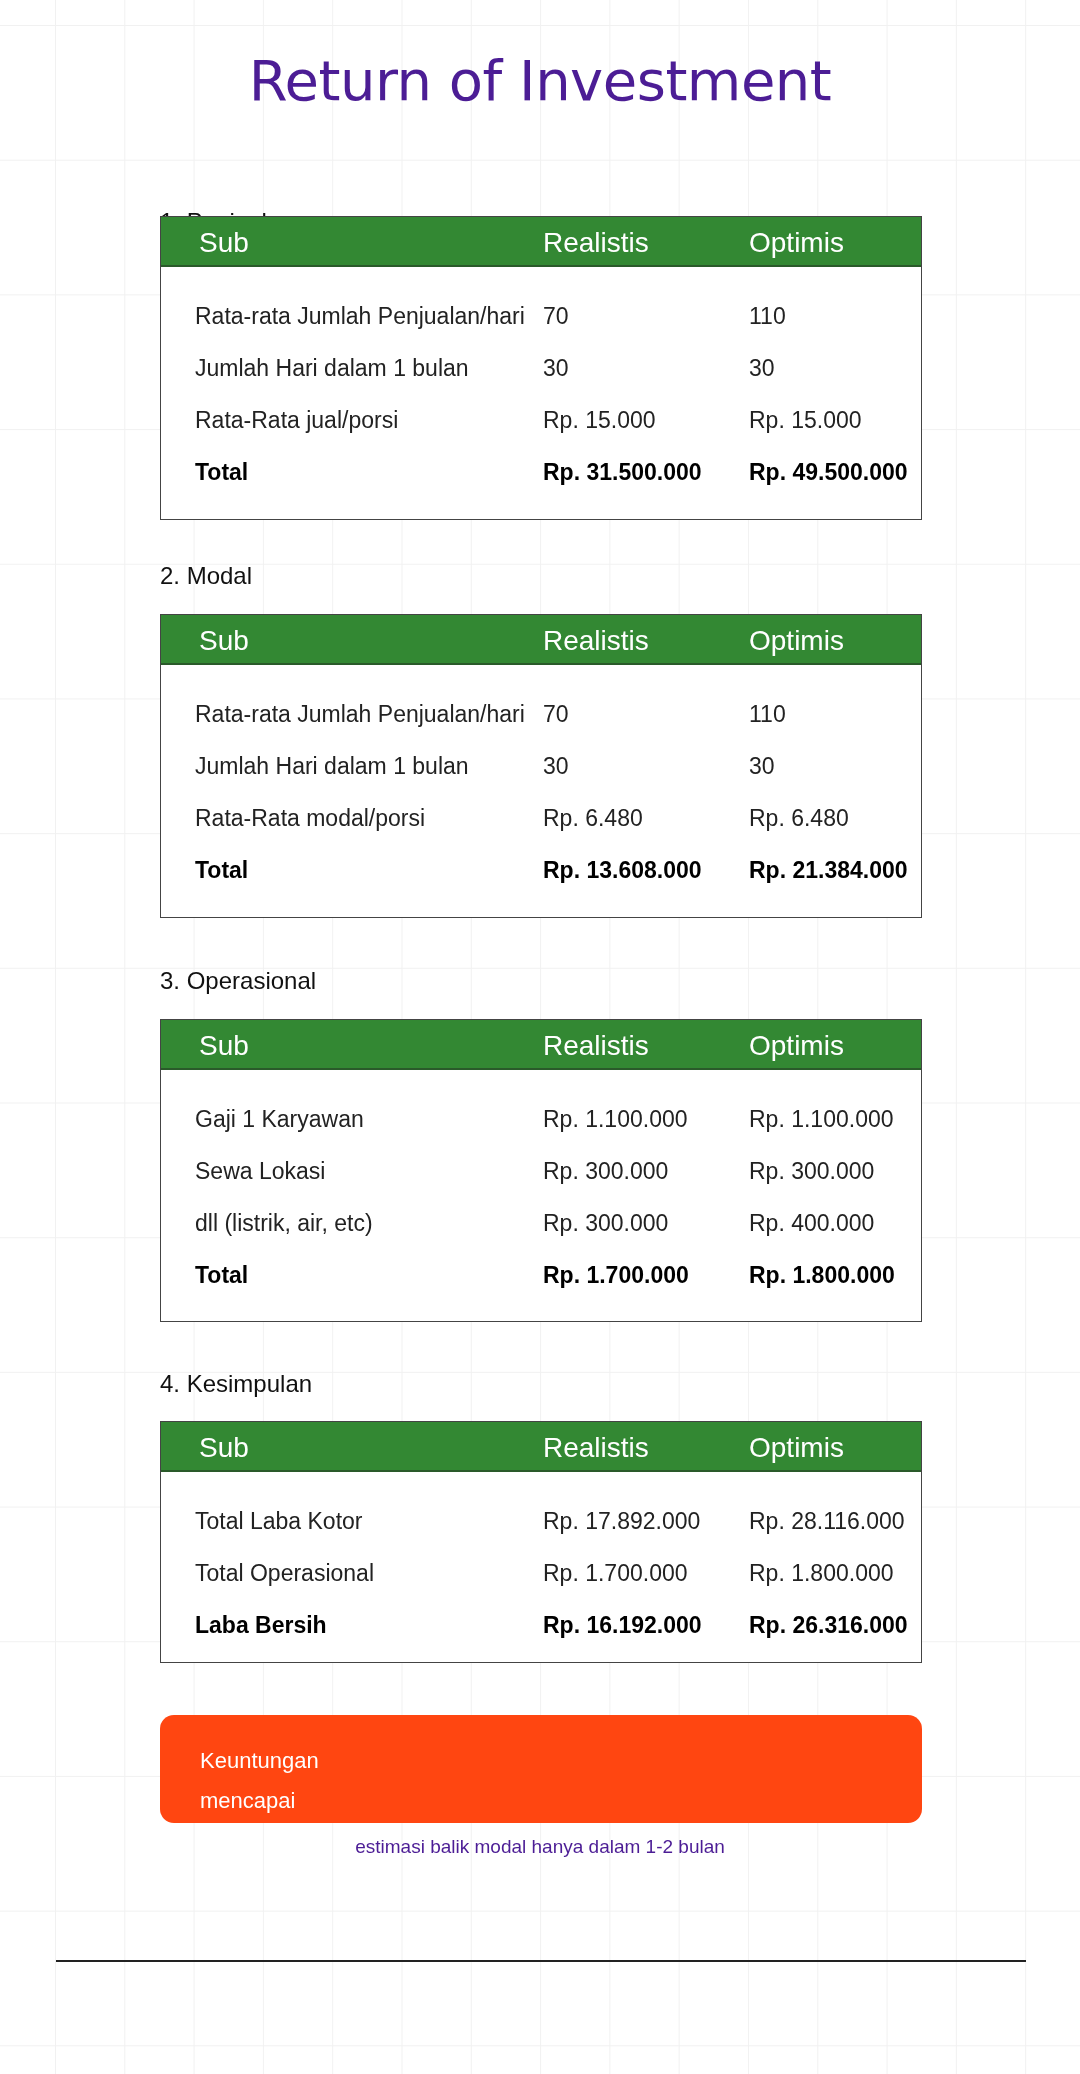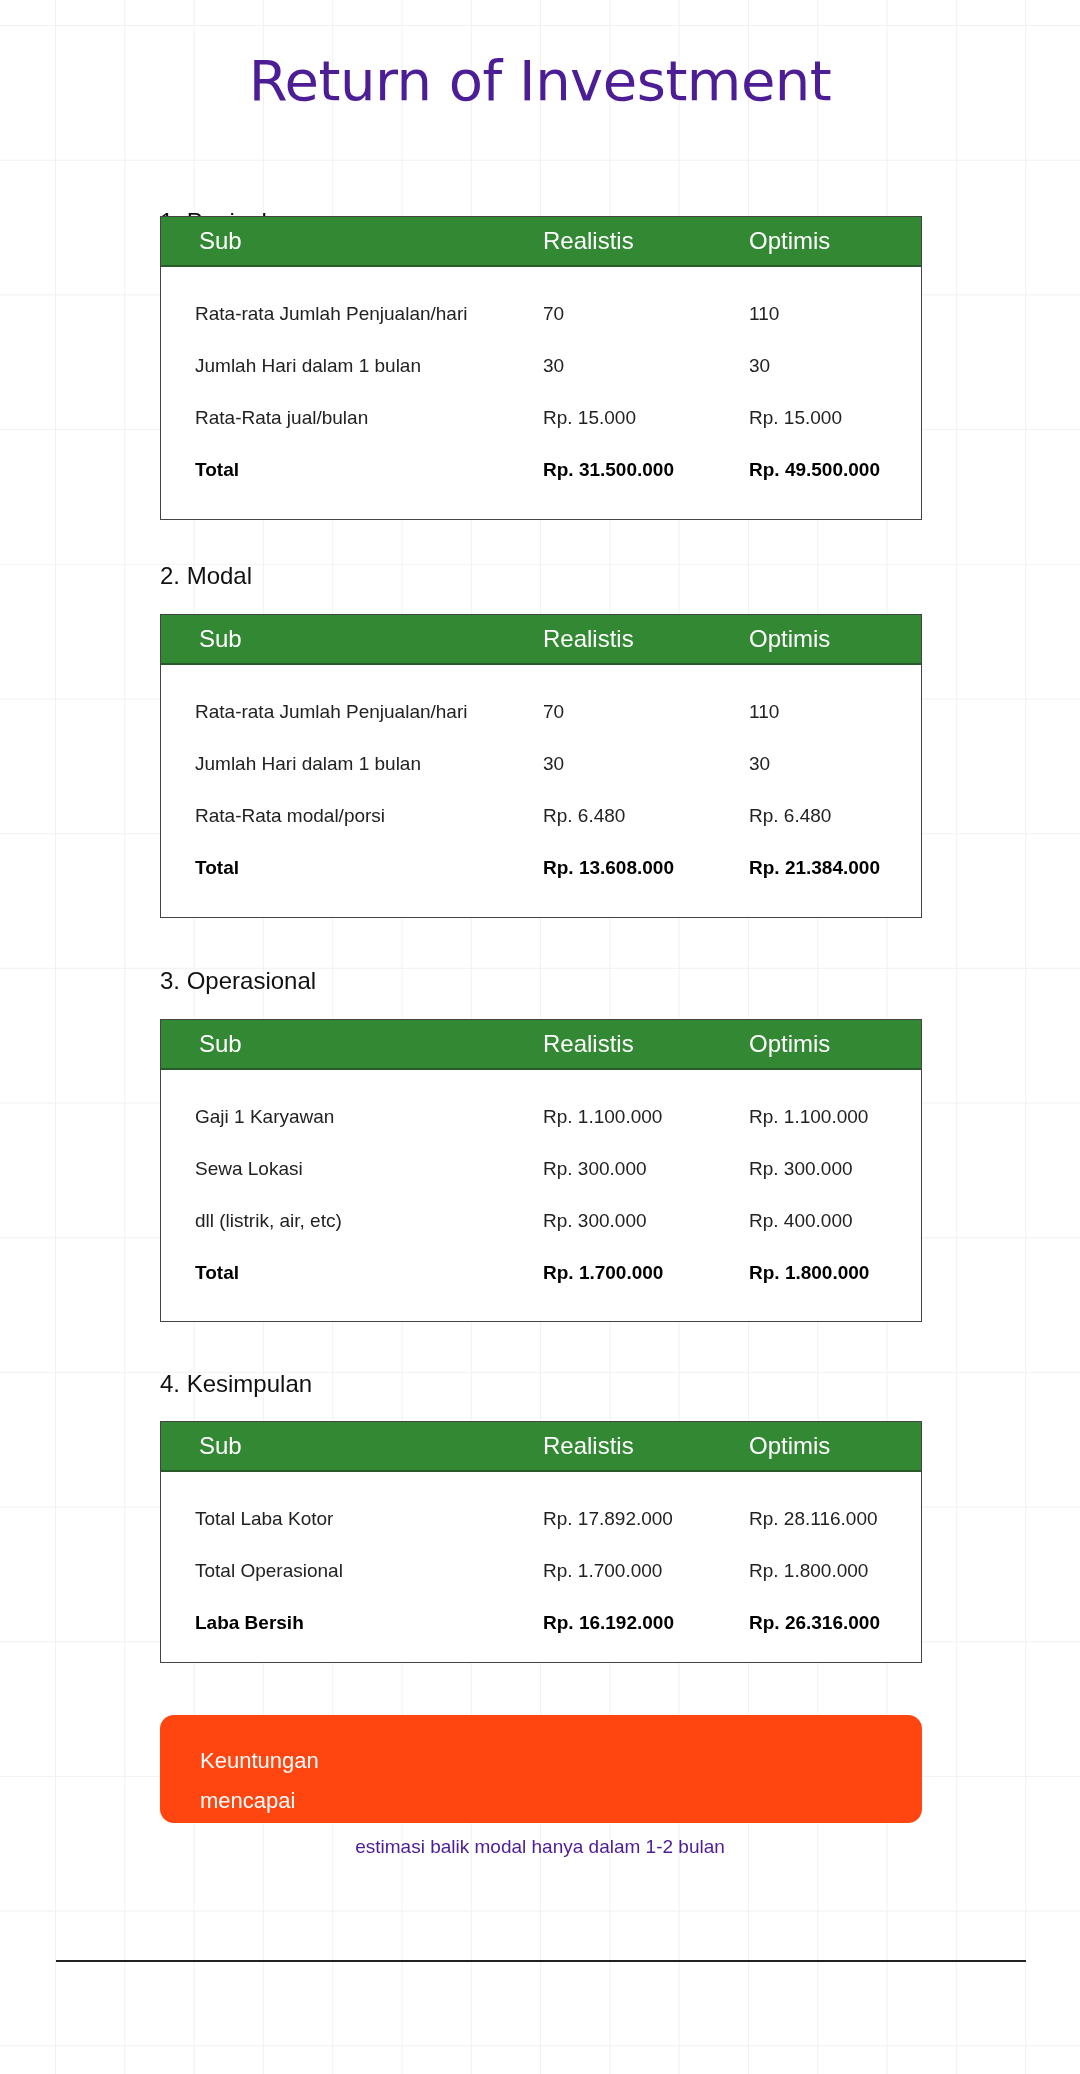--- a/index.html
+++ b/index.html
@@ -21,27 +21,27 @@
   }
   .section-heading {
     position:absolute; left:160px; font-size:24px; color:#111;
   }
   .table {
     position:absolute; left:160px; width:762px; box-sizing:border-box;
     border:1.5px solid #444; background:#fff;
   }
   .thead {
     height:48px; background:#338833; border-bottom:2px solid #2a5a2a;
-    position:relative; color:#fff; font-size:24px;
+    position:relative; color:#fff; font-size:28px;
   }
   .thead span { position:absolute; top:10px; }
   .col-sub-h { left:38px; }
   .col-real { left:382px; }
   .col-opt { left:588px; }
-  .row { position:relative; height:52px; font-size:19px; color:#222; }
+  .row { position:relative; height:52px; font-size:23px; color:#222; }
   .row span { position:absolute; top:14px; }
   .row .c0 { left:34px; }
   .row .c1 { left:382px; }
   .row .c2 { left:588px; }
   .row.bold { font-weight:bold; color:#000; }
   .tbody { padding-top:22px; }
   .cta {
     position:absolute; left:160px; top:1715px; width:762px; height:108px;
     background:#ff4611; border-radius:14px; color:#fff;
   }
@@ -78,21 +78,21 @@
       <span class="c0">Rata-rata Jumlah Penjualan/hari</span>
       <span class="c1">70</span>
       <span class="c2">110</span>
     </div>
     <div class="row">
       <span class="c0">Jumlah Hari dalam 1 bulan</span>
       <span class="c1">30</span>
       <span class="c2">30</span>
     </div>
     <div class="row">
-      <span class="c0">Rata-Rata jual/bulan</span>
+      <span class="c0">Rata-Rata jual/porsi</span>
       <span class="c1">Rp. 15.000</span>
       <span class="c2">Rp. 15.000</span>
     </div>
     <div class="row bold">
       <span class="c0">Total</span>
       <span class="c1">Rp. 31.500.000</span>
       <span class="c2">Rp. 49.500.000</span>
     </div>
   </div>
 </div>

